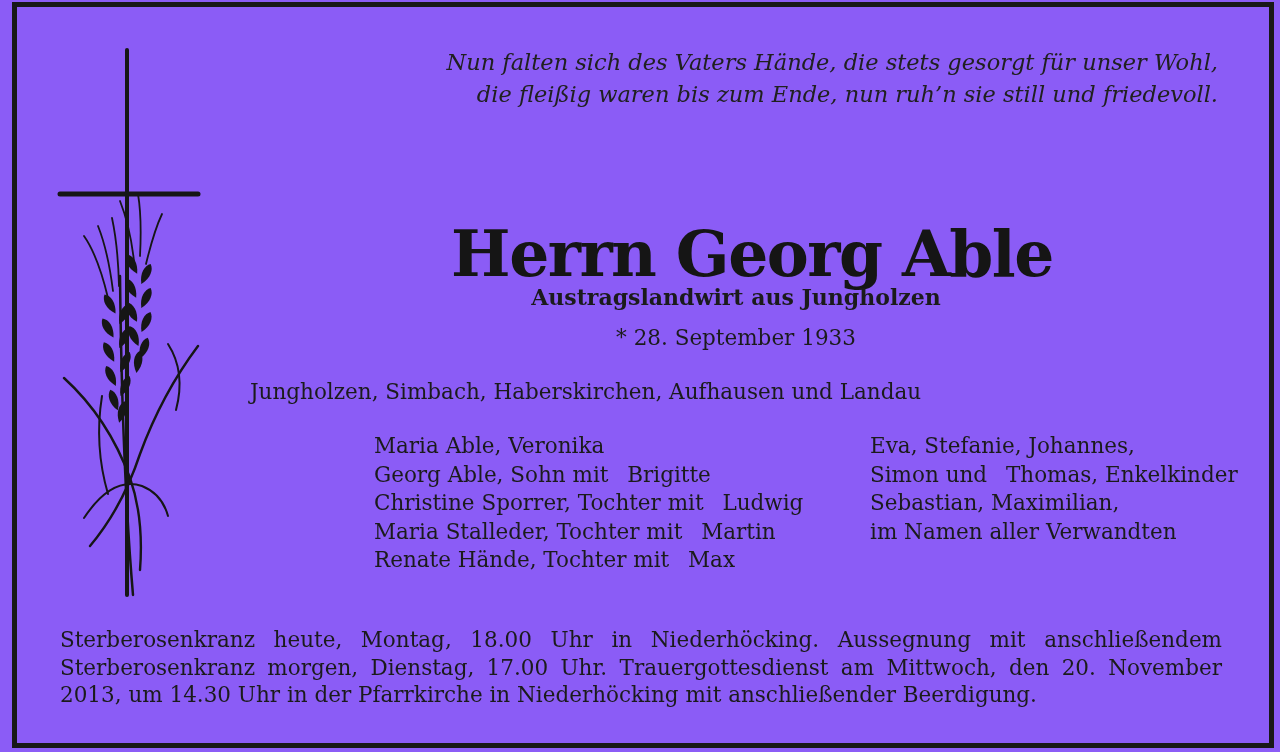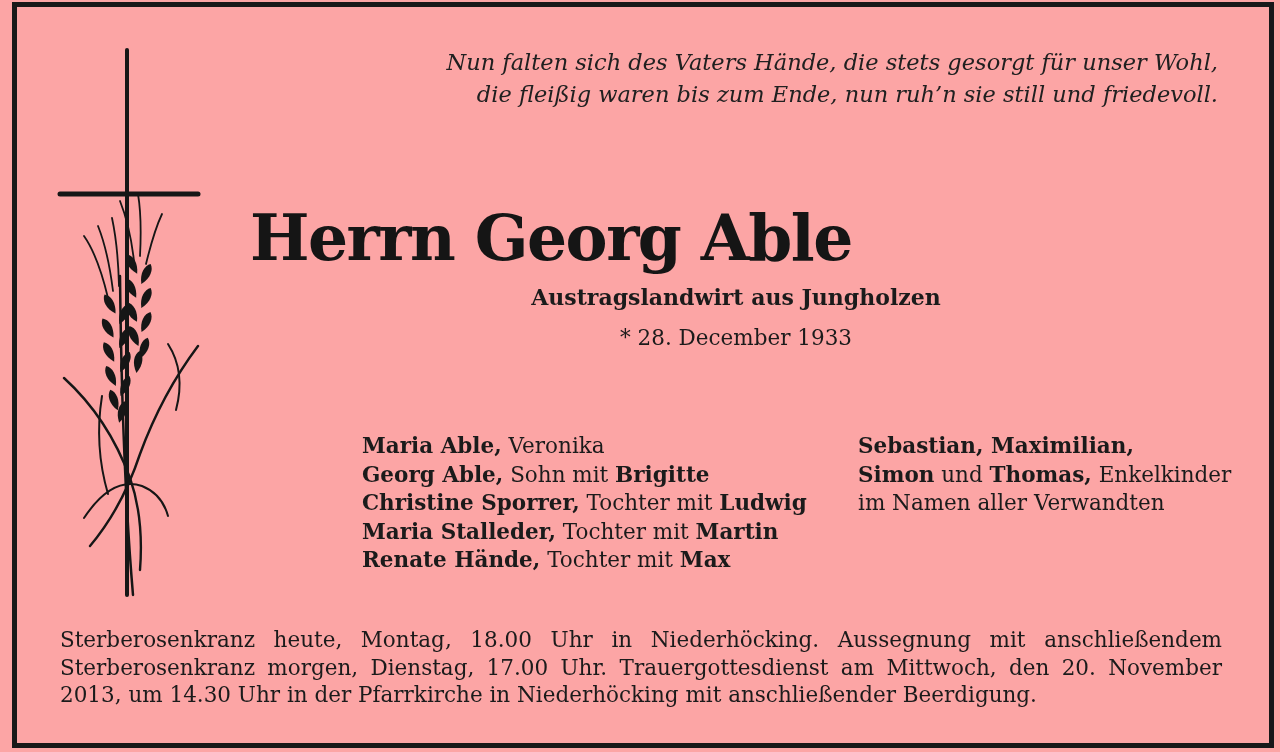--- a/index.html
+++ b/index.html
@@ -1,57 +1,57 @@
 <!DOCTYPE html>
 <html lang="de"><head>
 <meta charset="utf-8">
 <style>
   html,body { margin:0; padding:0; background:#ffffff; }
   .page {
     position:relative; width:1280px; height:752px; overflow:hidden;
-    background:#fca5a5; color:#1b1b1b;
+    background:#8b5cf6; color:#1b1b1b;
     font-family:"DejaVu Serif", "Liberation Serif", serif;
   }
   .frame {
     position:absolute; left:12px; top:2px; width:1262px; height:746px;
     box-sizing:border-box; border:5px solid #181818;
   }
   .illustration { position:absolute; left:50px; top:46px; width:160px; height:560px; }
 
   .epigraph {
     position:absolute; top:47px; left:420px; width:798px;
     text-align:right; font-style:italic; font-size:22.5px; line-height:31.5px;
     color:#202020;
   }
   .intro {
     position:absolute; top:129px; left:250px; width:972px;
     font-size:21.5px; line-height:28.8px;
   }
   .just { text-align:justify; text-align-last:justify; -moz-text-align-last:justify; }
 
   .deceased-name {
-    position:absolute; top:202px; left:250px; width:972px; margin:0;
-    text-align:left; font-size:63px; font-weight:700; letter-spacing:-1.5px;
+    position:absolute; top:202px; left:250px; width:972px; margin:16px;
+    text-align:center; font-size:63px; font-weight:700; letter-spacing:-1.5px;
     line-height:1.15; color:#151515;
   }
   .subtitle {
     position:absolute; top:284px; left:250px; width:972px;
     text-align:center; font-weight:700; font-size:22px;
   }
   .dates {
     position:absolute; top:325px; left:250px; width:972px;
     display:flex; justify-content:center; gap:85px; font-size:21.5px;
   }
   .places { position:absolute; top:379px; left:250px; font-size:21.5px; }
 
   .mourn { font-size:21.5px; line-height:28.5px; }
   .mourn-label { position:absolute; top:432px; left:250px; }
   .mourn-left  { position:absolute; top:432px; left:362px; }
   .mourn-right { position:absolute; top:432px; left:858px; }
-  .mourn b { font-weight:700; }
+  .mourn b { font-weight:400;margin-left:12px; }
 
   .schedule {
     position:absolute; top:626px; left:60px; width:1162px;
     font-size:21.5px; line-height:27.6px;
   }
 </style>
 </head>
 <body>
 
 <div class="page">
@@ -100,36 +100,38 @@
   <div class="epigraph">
     <div>Nun falten sich des Vaters Hände, die stets gesorgt für unser Wohl,</div>
     <div>die fleißig waren bis zum Ende, nun ruh’n sie still und friedevoll.</div>
   </div>
 
 
   <h1 class="deceased-name">Herrn Georg Able</h1>
   <div class="subtitle">Austragslandwirt aus Jungholzen</div>
 
   <div class="dates">
-    <span>* 28. December 1933</span>
+    <span>* 28. September 1933</span>
   </div>
 
+  <div class="places">Jungholzen, Simbach, Haberskirchen, Aufhausen und Landau</div>
 
 
   <div class="mourn mourn-left">
     <div><b>Maria Able,</b> <span>Veronika</span> <b></b></div>
     <div><b>Georg Able,</b> <span>Sohn mit</span> <b>Brigitte</b></div>
     <div><b>Christine Sporrer,</b> <span>Tochter mit</span> <b>Ludwig</b></div>
     <div><b>Maria Stalleder,</b> <span>Tochter mit</span> <b>Martin</b></div>
     <div><b>Renate Hände,</b> <span>Tochter mit</span> <b>Max</b></div>
   </div>
 
   <div class="mourn mourn-right">
+    <div><b>Eva, Stefanie, Johannes,</b> <span></span> <b></b> <span></span></div>
+    <div><b>Simon</b> <span>und</span> <b>Thomas,</b> <span>Enkelkinder</span></div>
     <div><b>Sebastian, Maximilian,</b> <span></span> <b></b> <span></span></div>
-    <div><b>Simon</b> <span>und</span> <b>Thomas,</b> <span>Enkelkinder</span></div>
     <div><b></b> <span>im Namen aller Verwandten</span> <b></b> <span></span></div>
   </div>
 
   <div class="schedule">
     <div class="just">Sterberosenkranz heute, Montag, 18.00 Uhr in Niederhöcking. Aussegnung mit anschließendem</div>
     <div class="just">Sterberosenkranz morgen, Dienstag, 17.00 Uhr. Trauergottesdienst am Mittwoch, den 20. November</div>
     <div>2013, um 14.30 Uhr in der Pfarrkirche in Niederhöcking mit anschließender Beerdigung.</div>
   </div>
 </div>
 

